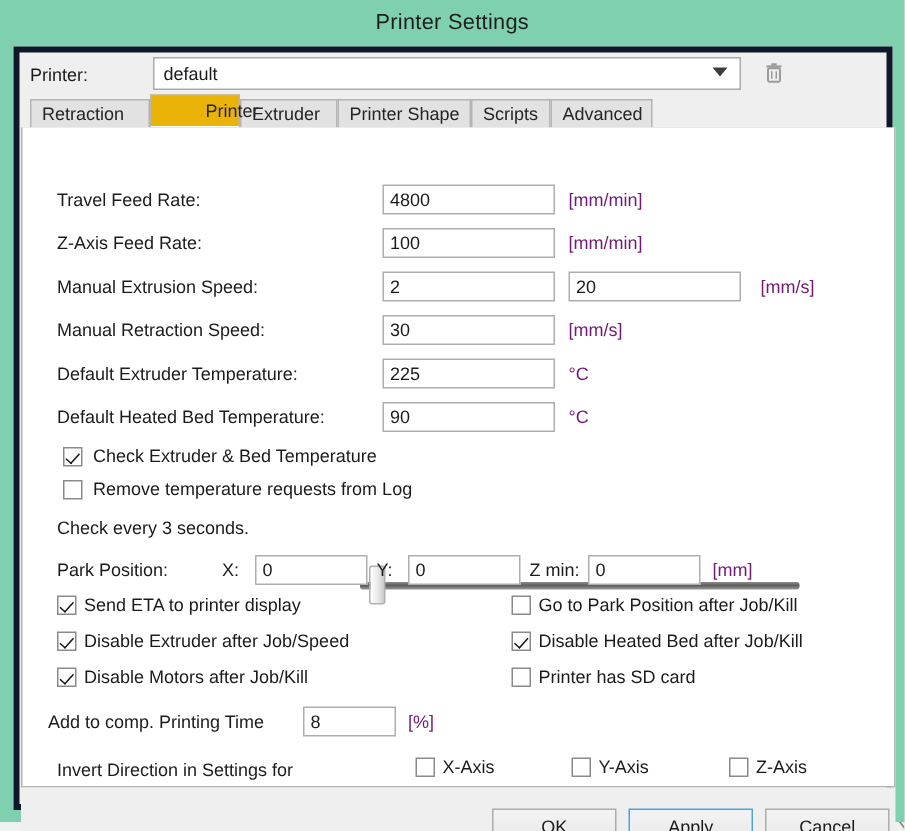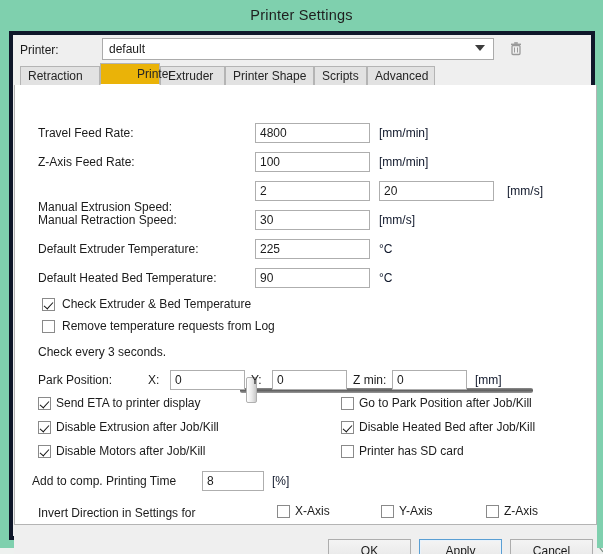--- a/index.html
+++ b/index.html
@@ -153,21 +153,21 @@
 
   .label {
     position: absolute;
     font-size: 12px;
     color: #1b1b1b;
     white-space: nowrap;
   }
   .unit {
     position: absolute;
     font-size: 12px;
-    color: #0f172a;
+    color: #701a75;
     white-space: nowrap;
   }
   .textbox {
     position: absolute;
     height: 20px;
     background: #ffffff;
     border: 1px solid #aeaeae;
     box-sizing: border-box;
     font-family: "Liberation Sans", sans-serif;
     font-size: 12px;
@@ -301,21 +301,21 @@
     <div id="content">
 
       <span class="label" style="left:23px; top:41px;">Travel Feed Rate:</span>
       <input class="textbox" style="left: 240px; top: 38px; width: 115px;" value="4800">
       <span class="unit" style="left:364px; top:41px;">[mm/min]</span>
 
       <span class="label" style="left:23px; top:70px;">Z-Axis Feed Rate:</span>
       <input class="textbox" style="left: 240px; top: 67px; width: 115px;" value="100">
       <span class="unit" style="left:364px; top:70px;">[mm/min]</span>
 
-      <span class="label" style="left:23px; top:115px;">Manual Extrusion Speed:</span>
+      <span class="label" style="left:23px; top:99px;">Manual Extrusion Speed:</span>
       <input class="textbox" style="left: 240px; top: 96px; width: 115px;" value="2">
       <input class="textbox" style="left: 364px; top: 96px; width: 115px;" value="20">
       <span class="unit" style="left:492px; top:99px;">[mm/s]</span>
 
       <span class="label" style="left:23px; top:128px;">Manual Retraction Speed:</span>
       <input class="textbox" style="left: 240px; top: 125px; width: 115px;" value="30">
       <span class="unit" style="left:364px; top:128px;">[mm/s]</span>
 
       <span class="label" style="left:23px; top:157px;">Default Extruder Temperature:</span>
       <input class="textbox" style="left: 240px; top: 154px; width: 115px;" value="225">
@@ -341,21 +341,21 @@
       <span class="label" style="left:236px; top:288px;">Y:</span>
       <input class="textbox" style="left: 257px; top: 285px; width: 75px;" value="0">
       <span class="label" style="left:338px; top:288px;">Z min:</span>
       <input class="textbox" style="left: 377px; top: 285px; width: 75px;" value="0">
       <span class="unit" style="left:460px; top:288px;">[mm]</span>
 
       <span class="cb checked" style="left:23px; top:312px;"></span>
       <span class="cblabel" style="left:41px; top:311px;">Send ETA to printer display</span>
 
       <span class="cb checked" style="left:23px; top:336px;"></span>
-      <span class="cblabel" style="left:41px; top:335px;">Disable Extrusion after Job/Kill</span>
+      <span class="cblabel" style="left:41px; top:335px;">Disable Extruder after Job/Speed</span>
 
       <span class="cb checked" style="left:23px; top:360px;"></span>
       <span class="cblabel" style="left:41px; top:359px;">Disable Motors after Job/Kill</span>
 
       <span class="cb" style="left:326px; top:312px;"></span>
       <span class="cblabel" style="left:344px; top:311px;">Go to Park Position after Job/Kill</span>
 
       <span class="cb checked" style="left:326px; top:336px;"></span>
       <span class="cblabel" style="left:344px; top:335px;">Disable Heated Bed after Job/Kill</span>
 

